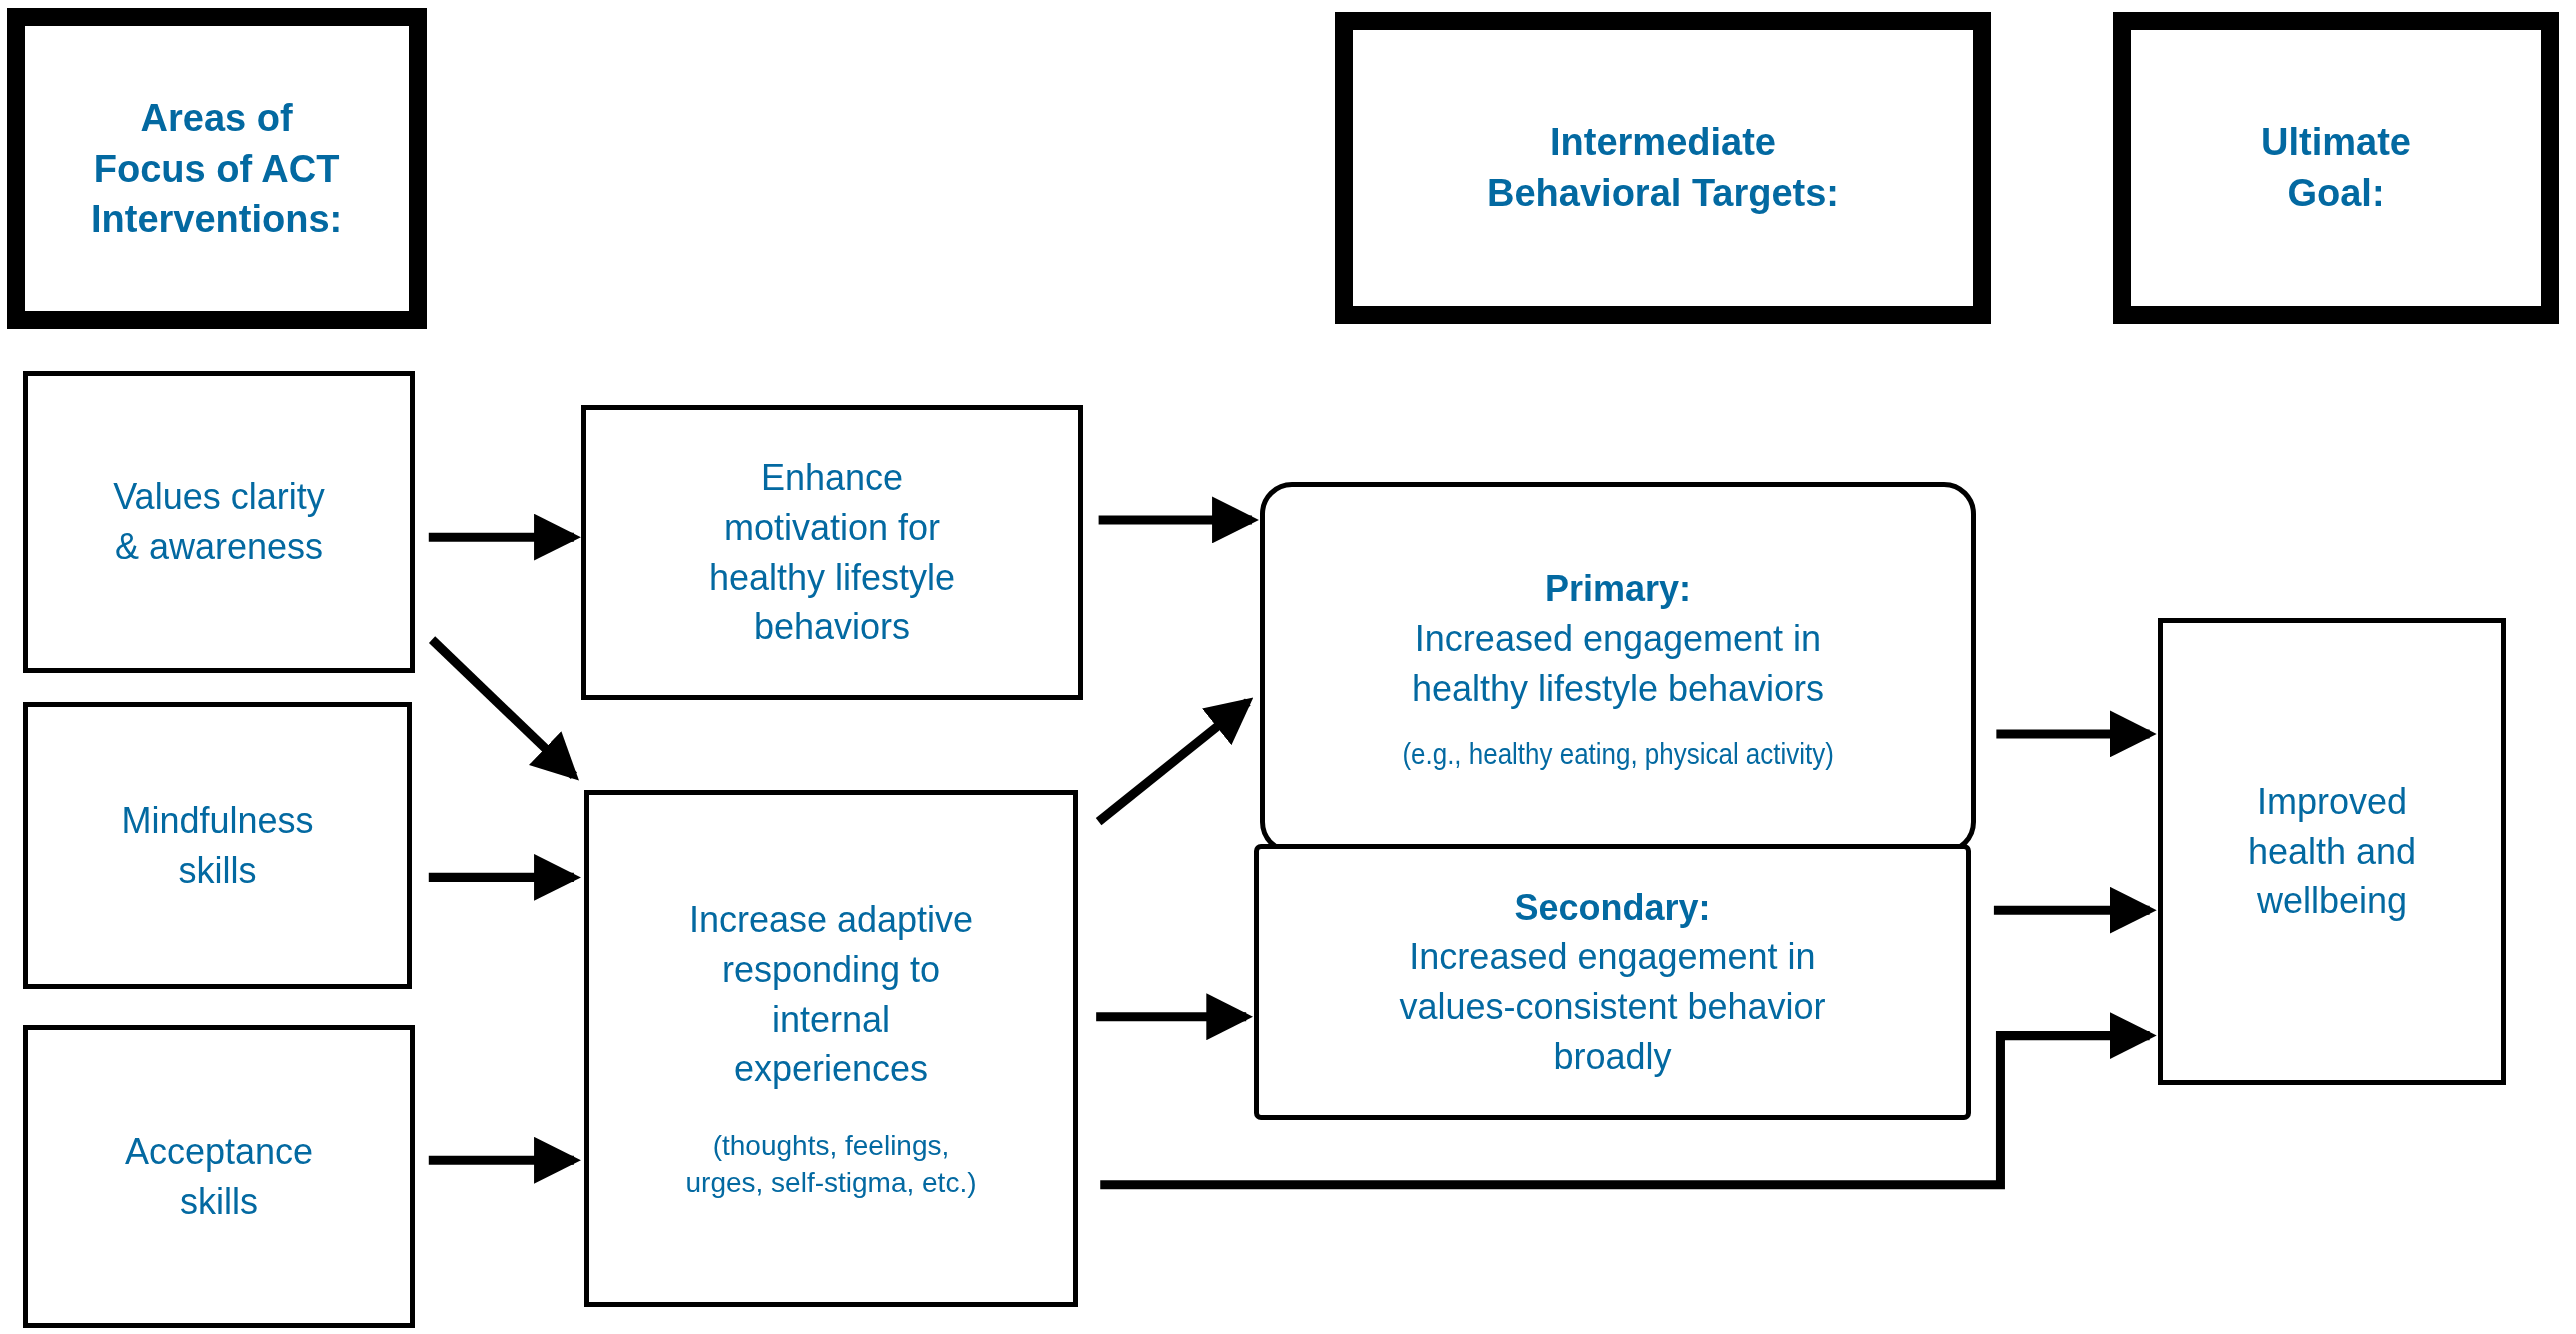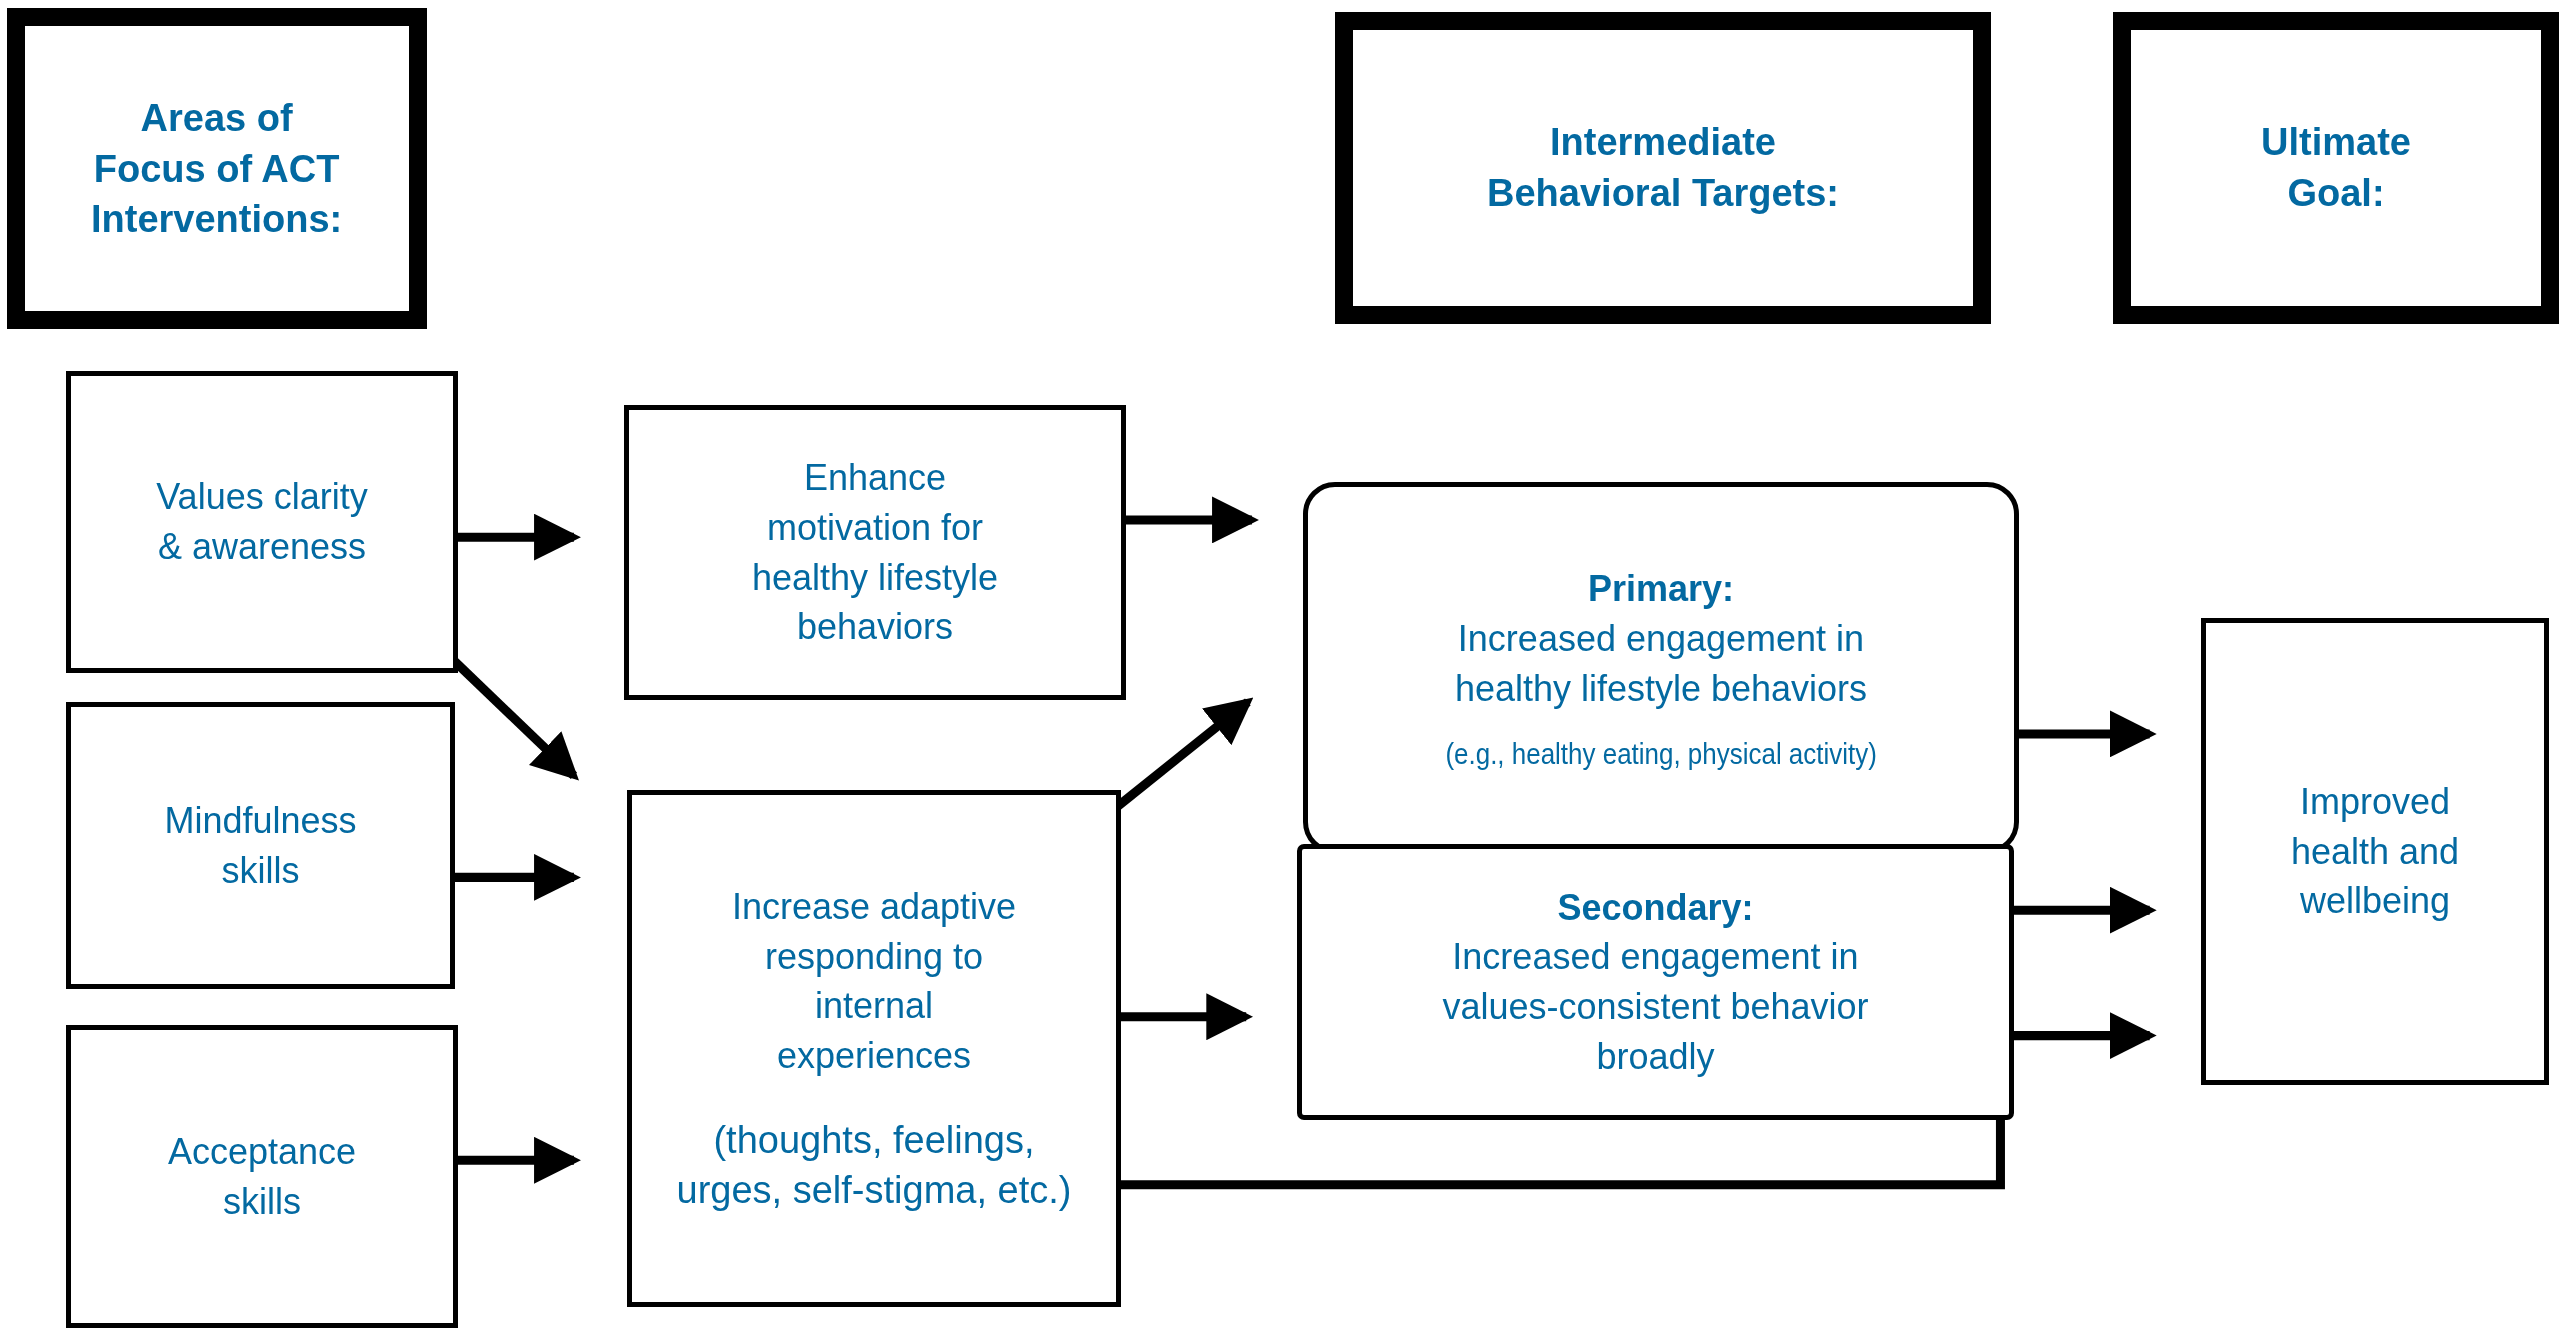--- a/index.html
+++ b/index.html
@@ -23,25 +23,24 @@
     box-sizing:border-box;
   }
   .box{
     position:absolute;
     border:5.7px solid #000;
     background:#fff;
     display:flex;flex-direction:column;align-items:center;justify-content:center;
     text-align:center;
     font-size:36px;line-height:1.38;
     box-sizing:border-box;
-    margin-left:43px;
   }
   .txt{white-space:pre-line;}
   .ttl{font-weight:bold;white-space:pre-line;}
-  .sub{white-space:pre-line;font-size:38px;line-height:1.32;margin-top:34px;}
+  .sub{white-space:pre-line;font-size:28px;line-height:1.32;margin-top:34px;}
   .subnarrow{
     white-space:pre-line;font-size:29.5px;line-height:1.2;margin-top:23px;
     transform:scaleX(0.88);transform-origin:center;
   }
   
   #hdr-areas        {left:6.6px;   top:8.2px; width:420px; height:321px;}
   #hdr-keygoals     {left:569px; top:8.2px; width:535px; height:321px;}
   #hdr-intermediate {left:1335px;top:11.5px; width:656px; height:312px;}
   #hdr-ultimate     {left:2113px;top:11.5px; width:446px; height:312px;}
   

